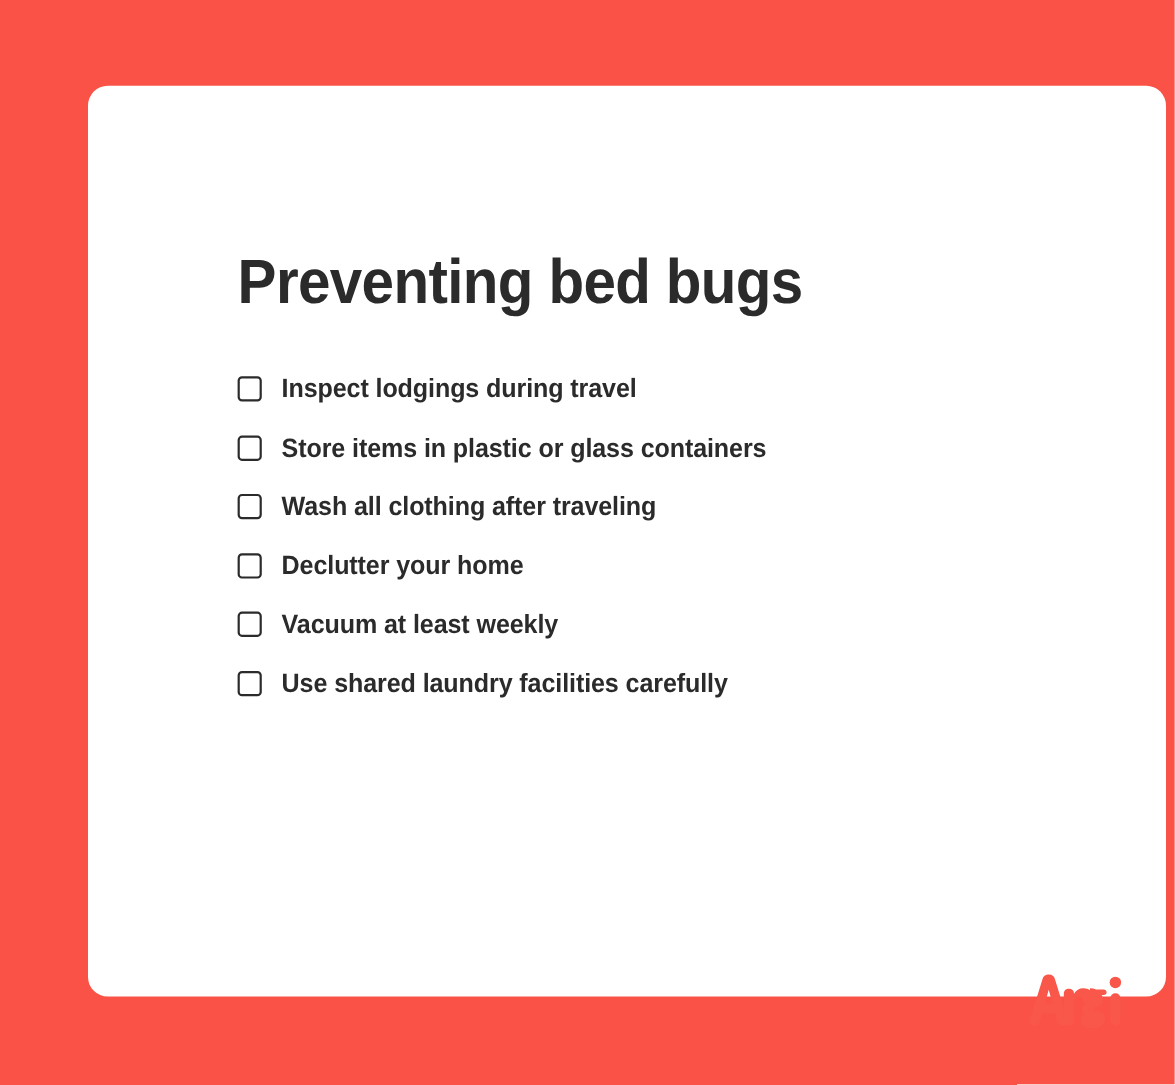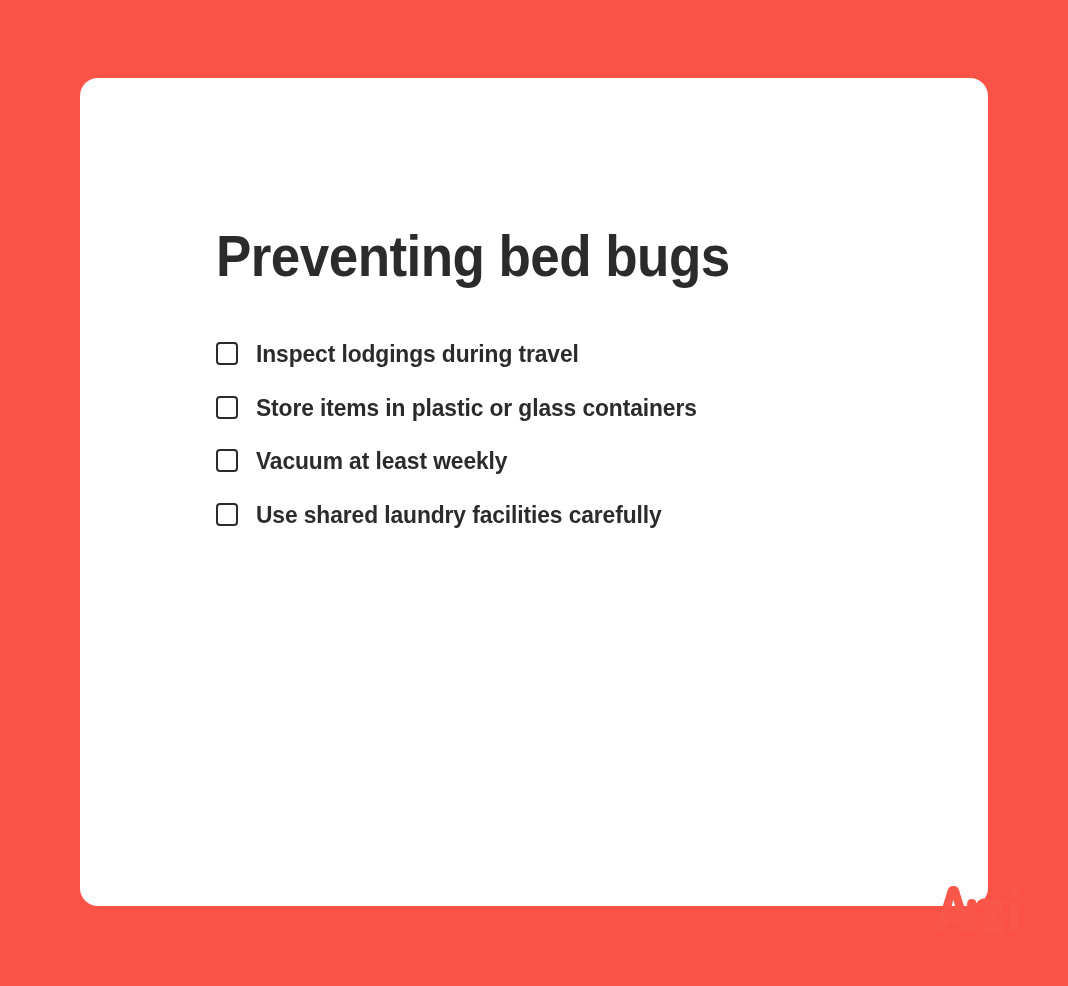--- a/index.html
+++ b/index.html
@@ -19,21 +19,21 @@
   #backdrop {
     position: absolute;
     inset: 0;
     background: #fa5246;
   }
 
   #card {
     position: absolute;
     left: 80px;
     top: 78px;
-    width: 908px;
+    width: 980px;
     height: 828px;
     background: #ffffff;
     border-radius: 18px;
     box-sizing: border-box;
   }
 
   #page-title {
     position: absolute;
     left: 136px;
     top: 150px;
@@ -116,20 +116,28 @@
     <h1 id="page-title" style="color: rgb(43, 43, 43);">Preventing bed bugs</h1>
 
     <ul id="checklist">
         <li class="check-row">
           <span class="checkbox" style="border-color: rgb(43, 43, 43);"></span>
           <span class="check-label" style="color: rgb(43, 43, 43);">Inspect lodgings during travel</span>
         </li>
         <li class="check-row">
           <span class="checkbox" style="border-color: rgb(43, 43, 43);"></span>
           <span class="check-label" style="color: rgb(43, 43, 43);">Store items in plastic or glass containers</span>
+        </li>
+        <li class="check-row">
+          <span class="checkbox" style="border-color: rgb(43, 43, 43);"></span>
+          <span class="check-label" style="color: rgb(43, 43, 43);">Wash all clothing after traveling</span>
+        </li>
+        <li class="check-row">
+          <span class="checkbox" style="border-color: rgb(43, 43, 43);"></span>
+          <span class="check-label" style="color: rgb(43, 43, 43);">Declutter your home</span>
         </li>
         <li class="check-row">
           <span class="checkbox" style="border-color: rgb(43, 43, 43);"></span>
           <span class="check-label" style="color: rgb(43, 43, 43);">Vacuum at least weekly</span>
         </li>
         <li class="check-row">
           <span class="checkbox" style="border-color: rgb(43, 43, 43);"></span>
           <span class="check-label" style="color: rgb(43, 43, 43);">Use shared laundry facilities carefully</span>
         </li>
       </ul>

